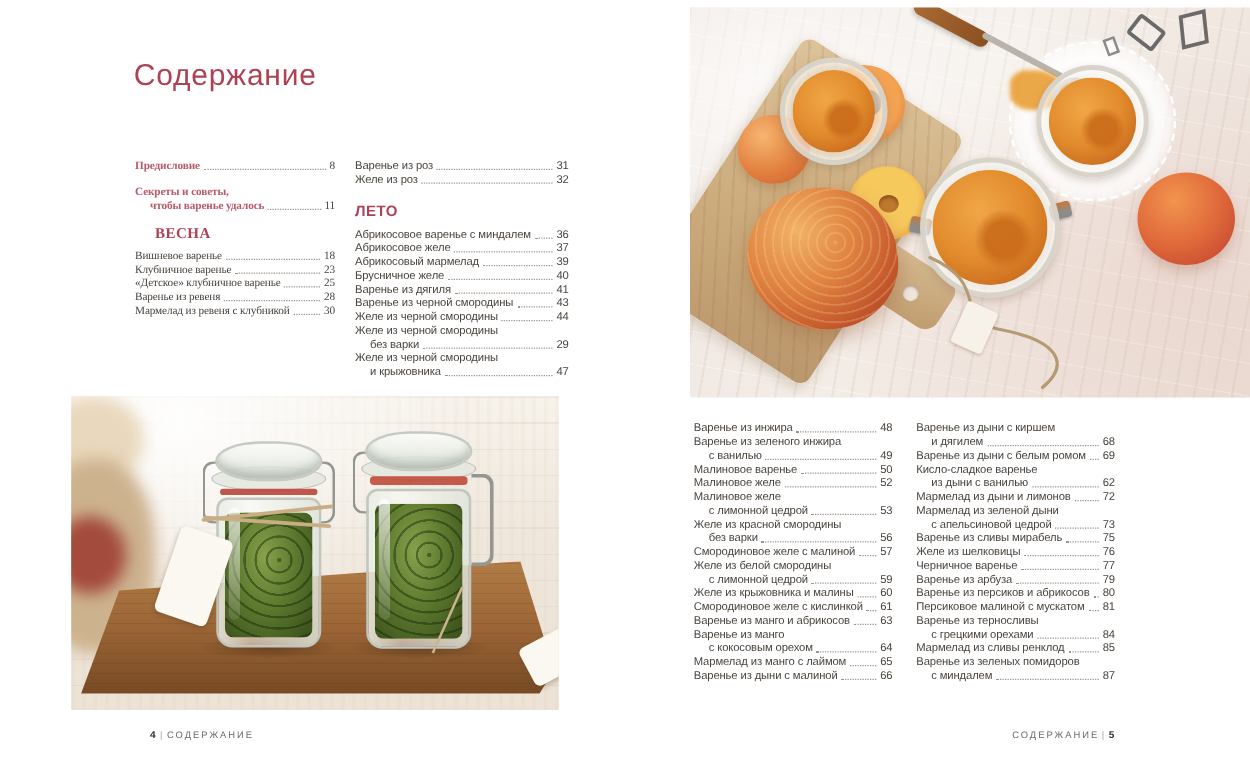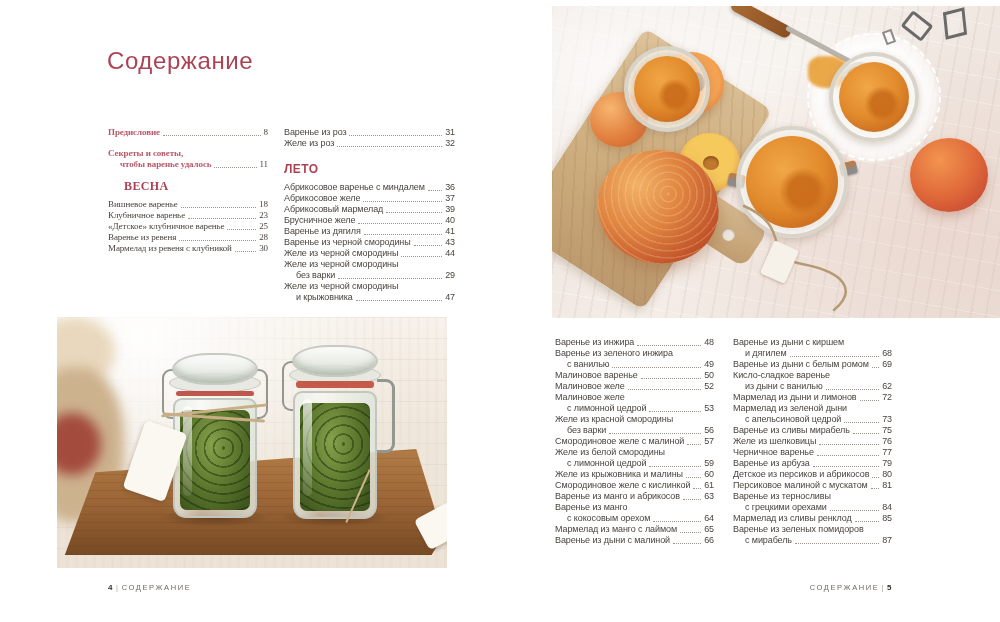--- a/index.html
+++ b/index.html
@@ -29,21 +29,21 @@
   #intro-list .entry { margin-bottom:10px; font-weight:700; color:var(--accent-light); }
   #intro-list .pg { font-weight:400; color:var(--text); }
 
   .sec-head { font-size:12px; line-height:13px; font-weight:700; color:var(--accent);
     letter-spacing:.4px; }
   #spring-head { margin:2px 16px 6px; }
   #summer-head { margin:14px 0 6px; }
 
   .footer { position:absolute; top:583px; font-size:7.5px; letter-spacing:1.6px;
     color:#6e6a64; }
-  #l-footer { left:108px; }
+  #l-footer { left:120px; }
   #r-footer { left:733px; width:160px; text-align:right; }
   .f-num { font-weight:700; color:#35322e; font-size:8px; }
   .f-sep { color:#a6a29c; padding:0 2px; }
 
   
   #photo-left { position:absolute; left:57px; top:317px; width:390px; height:251px;
     overflow:hidden;
     background:
       radial-gradient(ellipse at 22% 8%, rgba(255,255,255,.95), rgba(255,255,255,0) 55%),
       repeating-linear-gradient(180deg, rgba(165,135,110,.10) 0 1px, rgba(0,0,0,0) 1px 21px),
@@ -603,21 +603,21 @@
       </div>
       <div class="entry">
         <div class="line">
           <span class="lbl">Варенье из арбуза</span>
           <span class="leader"></span>
           <span class="pg">79</span>
         </div>
       </div>
       <div class="entry">
         <div class="line">
-          <span class="lbl">Детское из персиков и абрикосов</span>
+          <span class="lbl">Варенье из персиков и абрикосов</span>
           <span class="leader"></span>
           <span class="pg">80</span>
         </div>
       </div>
       <div class="entry">
         <div class="line">
           <span class="lbl">Персиковое малиной с мускатом</span>
           <span class="leader"></span>
           <span class="pg">81</span>
         </div>
@@ -637,21 +637,21 @@
           <span class="lbl">Мармелад из сливы ренклод</span>
           <span class="leader"></span>
           <span class="pg">85</span>
         </div>
       </div>
       <div class="entry">
         <div class="line">
           <span class="lbl">Варенье из зеленых помидоров</span>
         </div>
         <div class="line cont">
-          <span class="lbl">с мирабель</span>
+          <span class="lbl">с миндалем</span>
           <span class="leader"></span>
           <span class="pg">87</span>
         </div>
       </div>
     </div>
 </div>
 
 <div id="r-footer" class="footer">
   <span class="f-label">СОДЕРЖАНИЕ</span><span class="f-sep">|</span><span class="f-num">5</span>
 </div>

